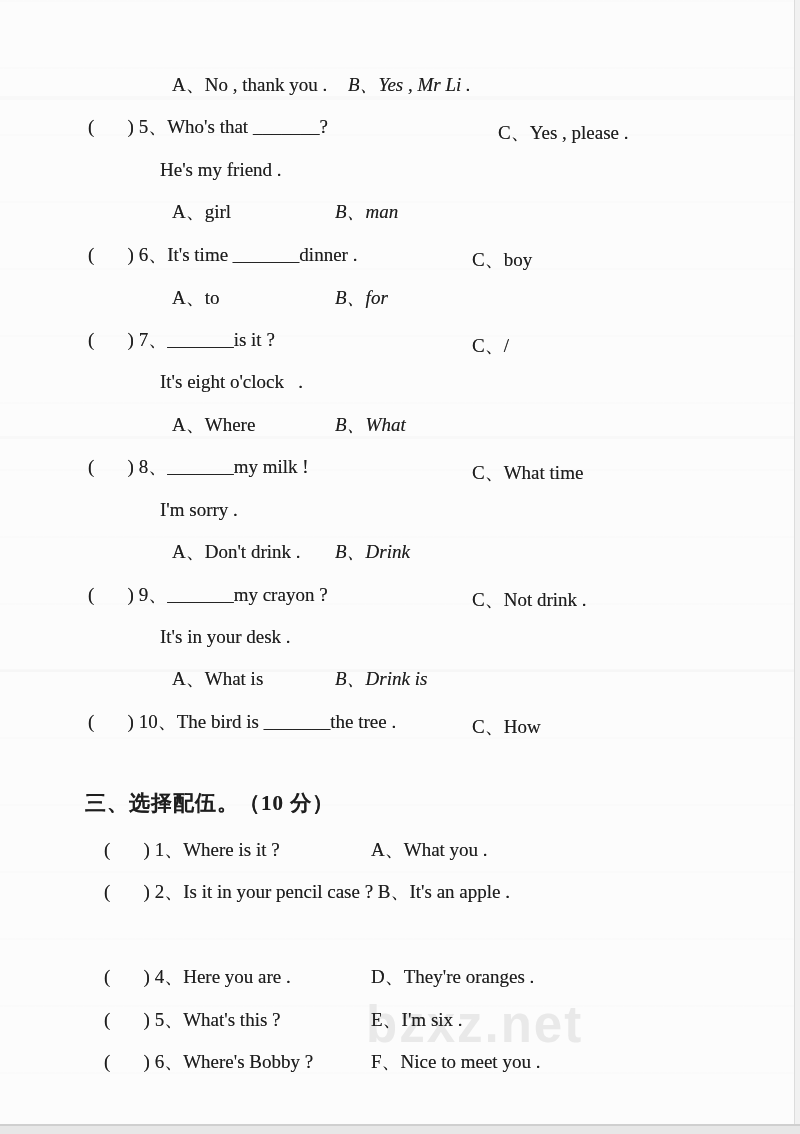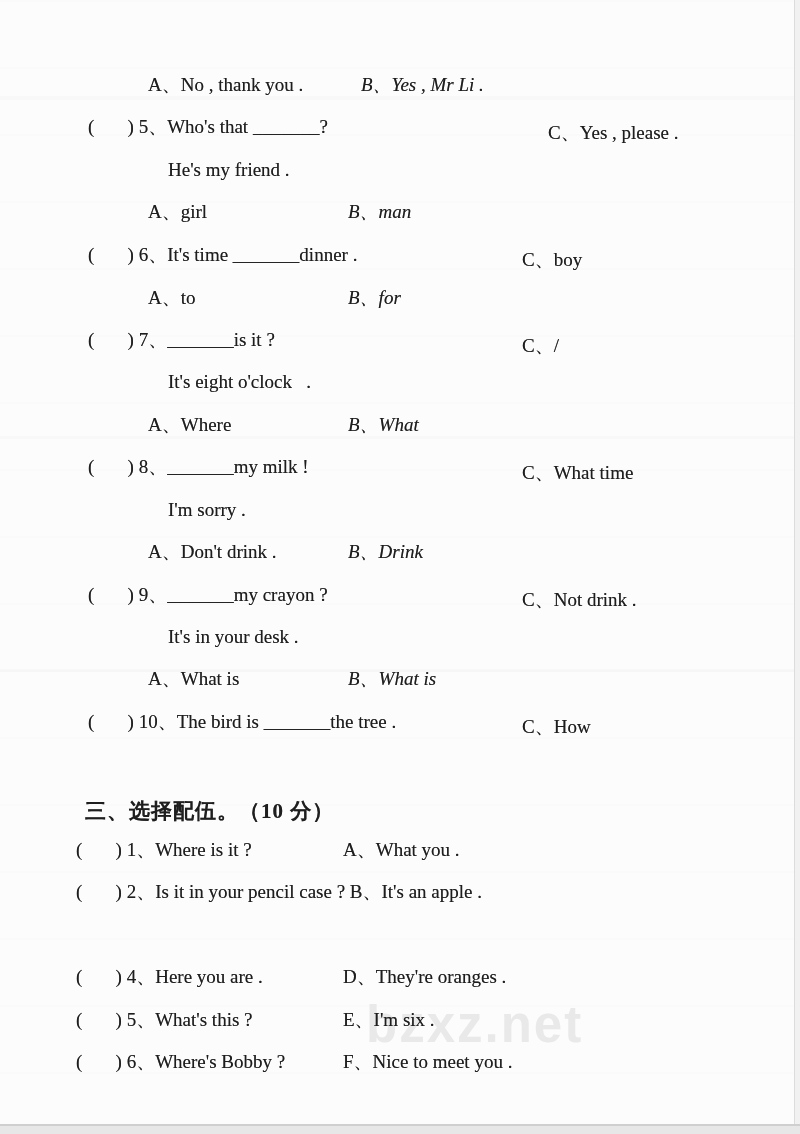--- a/index.html
+++ b/index.html
@@ -20,35 +20,34 @@
   }
   .line {
     position: absolute;
     font-size: 19px;
     line-height: 22px;
     white-space: pre;
     z-index: 2;
     text-shadow: 0 0 0.5px rgba(20,20,20,0.55);
   }
   .prompt { left: 88px; }
-  .reply  { left: 160px; margin-left: 8px; }
-  .opts   { left: 148px; display: flex; gap: 37px; }
+  .reply  { left: 160px; }
+  .opts   { left: 172px; display: flex; }
   .opts .oa { width: 163px; white-space: pre; }
   .opts .ob { width: 137px; white-space: pre; font-style: italic; }
   .opts .oc { white-space: pre; margin-top: 48px; }
   .opts-wide .oa { width: 176px; }
   .opts-wide .ob { width: 150px; }
   .section-title {
     left: 85px;
     font-size: 21px;
     font-weight: bold;
     letter-spacing: 1px;
-    margin-top: 8px;
   }
-  .match { left: 76px; display: flex; }
+  .match { left: 104px; display: flex; }
   .match .mq { min-width: 267px; white-space: pre; }
   .match .ma { white-space: pre; }
   .watermark {
     position: absolute;
     left: 366px; top: 978px;
     font-family: Liberation Sans, sans-serif;
     font-weight: bold;
     font-size: 51px;
     letter-spacing: 2px;
     color: #e9e9e9;
@@ -113,21 +112,21 @@
   <div class="line opts" style="top:541px">
     <span class="oa">A、Don't drink .</span>
     <span class="ob">B、Drink</span>
     <span class="oc">C、Not drink .</span>
   </div>
 
   <div class="line prompt" style="top:584px">(       ) 9、_______my crayon ?</div>
   <div class="line reply" style="top:626px">It's in your desk .</div>
   <div class="line opts" style="top:668px">
     <span class="oa">A、What is</span>
-    <span class="ob">B、What is</span>
+    <span class="ob">B、Drink is</span>
     <span class="oc">C、How</span>
   </div>
 
   <div class="line prompt" style="top:711px">(       ) 10、The bird is _______the tree .</div>
 
   <div class="line section-title" style="top:792px">三、选择配伍。（10 分）</div>
 
   <div class="line match" style="top:839px">
     <span class="mq">(       ) 1、Where is it ?</span>
     <span class="ma">A、What you .</span>

